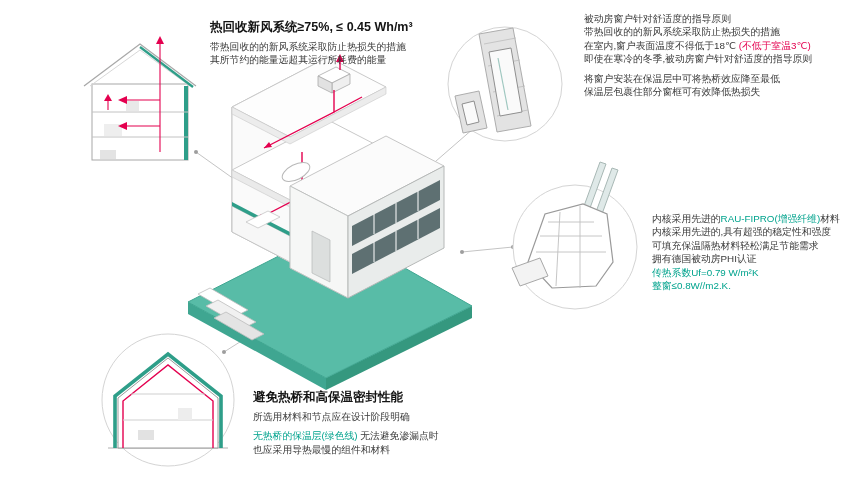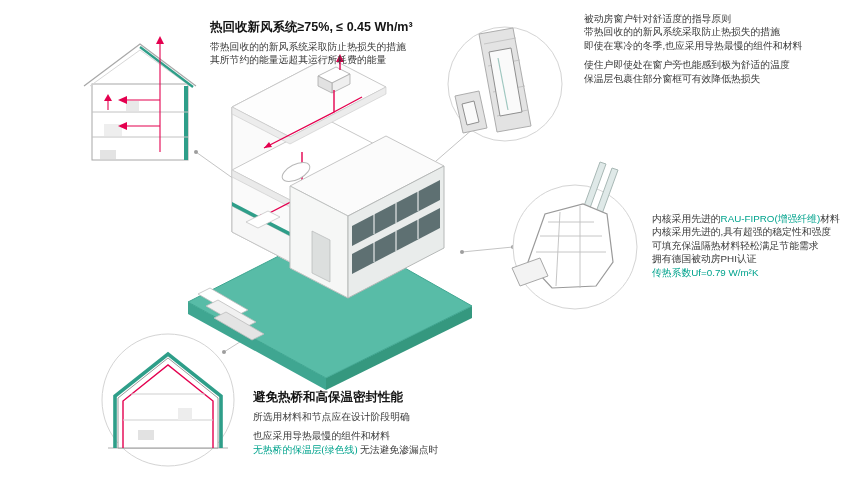--- a/index.html
+++ b/index.html
@@ -18,21 +18,21 @@
   .tb p{margin:0;font-size:9.8px;line-height:13.4px;}
   .sp6{height:6px;}
   .red{color:var(--text-red);}
   .green{color:var(--text-green);}
   .value{color:var(--text-green);font-weight:normal;}
   .footnote{font-size:8.5px;color:#666;margin-top:5px;}
 
   .tb-heat{left:210px;top:20px;width:258px;}
   .tb-windows{left:584px;top:12px;width:274px;}
   .tb-profile{left:652px;top:212px;width:212px;}
-  .tb-thermal{left:253px;top:390px;width:312px;font-family:Liberation Serif, serif;}
+  .tb-thermal{left:253px;top:390px;width:312px;}
 
   
   .teal-fill{fill:var(--icon-teal);}
   .teal-stroke{stroke:var(--icon-teal);fill:none;}
   .base-top{fill:var(--base-teal);stroke:#3FA691;stroke-width:1;}
   .duct{stroke:var(--text-red);fill:none;stroke-width:1.4;}
   .duct-thin{stroke:var(--text-red);fill:none;stroke-width:1.1;}
   .duct-fill{fill:var(--text-red);stroke:none;}
   .conn{stroke:#c4c4c4;stroke-width:1;fill:none;}
   .dot{fill:#9e9e9e;stroke:none;}
@@ -193,35 +193,37 @@
 
   <section class="tb tb-heat">
     <h3 class="title">热回收新风系统≥75%, ≤ 0.45 Wh/m³</h3>
     <p>带热回收的的新风系统采取防止热损失的措施</p>
     <p>其所节约的能量远超其运行所耗费的能量</p>
   </section>
 
   <section class="tb tb-windows">
     <p>被动房窗户针对舒适度的指导原则</p>
     <p>带热回收的的新风系统采取防止热损失的措施</p>
-    <p>即使在寒冷的冬季,也应采用导热最慢的组件和材料</p>
+    <p><span>在室内,窗户表面温度不得低于18℃ </span><span class="red">(不低于室温3℃)</span></p>
+    <p>即使在寒冷的冬季,被动房窗户针对舒适度的指导原则</p>
     <div class="sp6"></div>
-    <p>使住户即使处在窗户旁也能感到极为舒适的温度</p>
+    <p>将窗户安装在保温层中可将热桥效应降至最低</p>
     <p>保温层包裹住部分窗框可有效降低热损失</p>
   </section>
 
   <section class="tb tb-profile">
     <p><span>内核采用先进的</span><span class="green">RAU-FIPRO(增强纤维)</span><span>材料</span></p>
     <p>内核采用先进的,具有超强的稳定性和强度</p>
     <p>可填充保温隔热材料轻松满足节能需求</p>
     <p>拥有德国被动房PHI认证</p>
     <p class="value">传热系数Uf=0.79 W/m²K</p>
+    <p class="value">整窗≤0.8W//m2.K.</p>
   </section>
 
   <section class="tb tb-thermal">
     <h3 class="title">避免热桥和高保温密封性能</h3>
     <p>所选用材料和节点应在设计阶段明确</p>
     <div class="sp6"></div>
+    <p><span class="green">无热桥的保温层(绿色线)</span><span> 无法避免渗漏点时</span></p>
     <p>也应采用导热最慢的组件和材料</p>
-    <p><span class="green">无热桥的保温层(绿色线)</span><span> 无法避免渗漏点时</span></p>
   </section>
 
 </div>
 
 </body></html>

